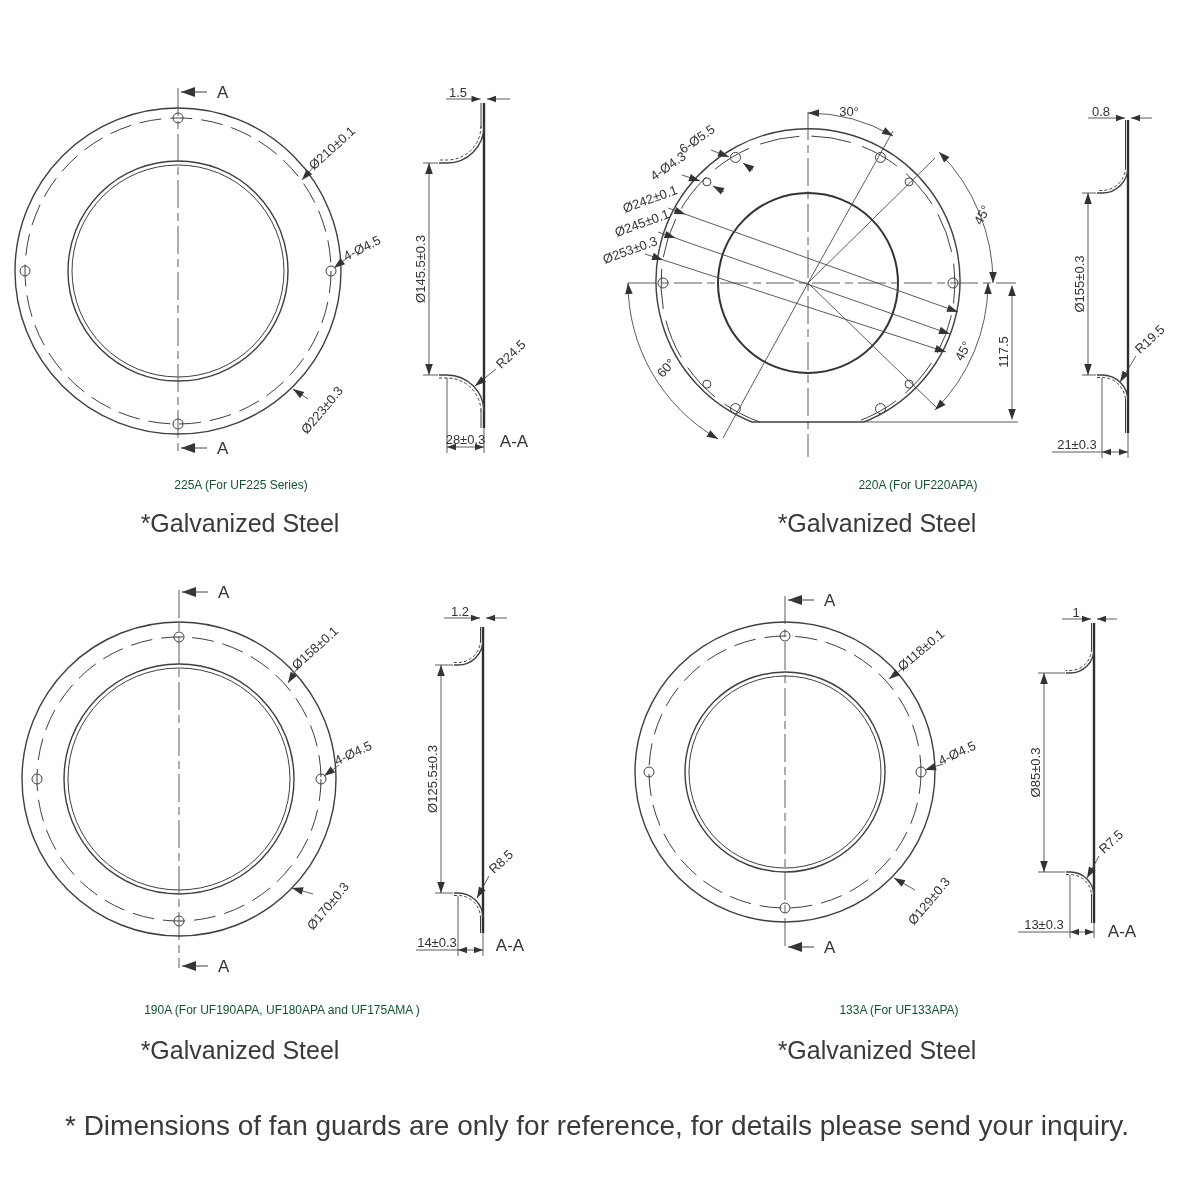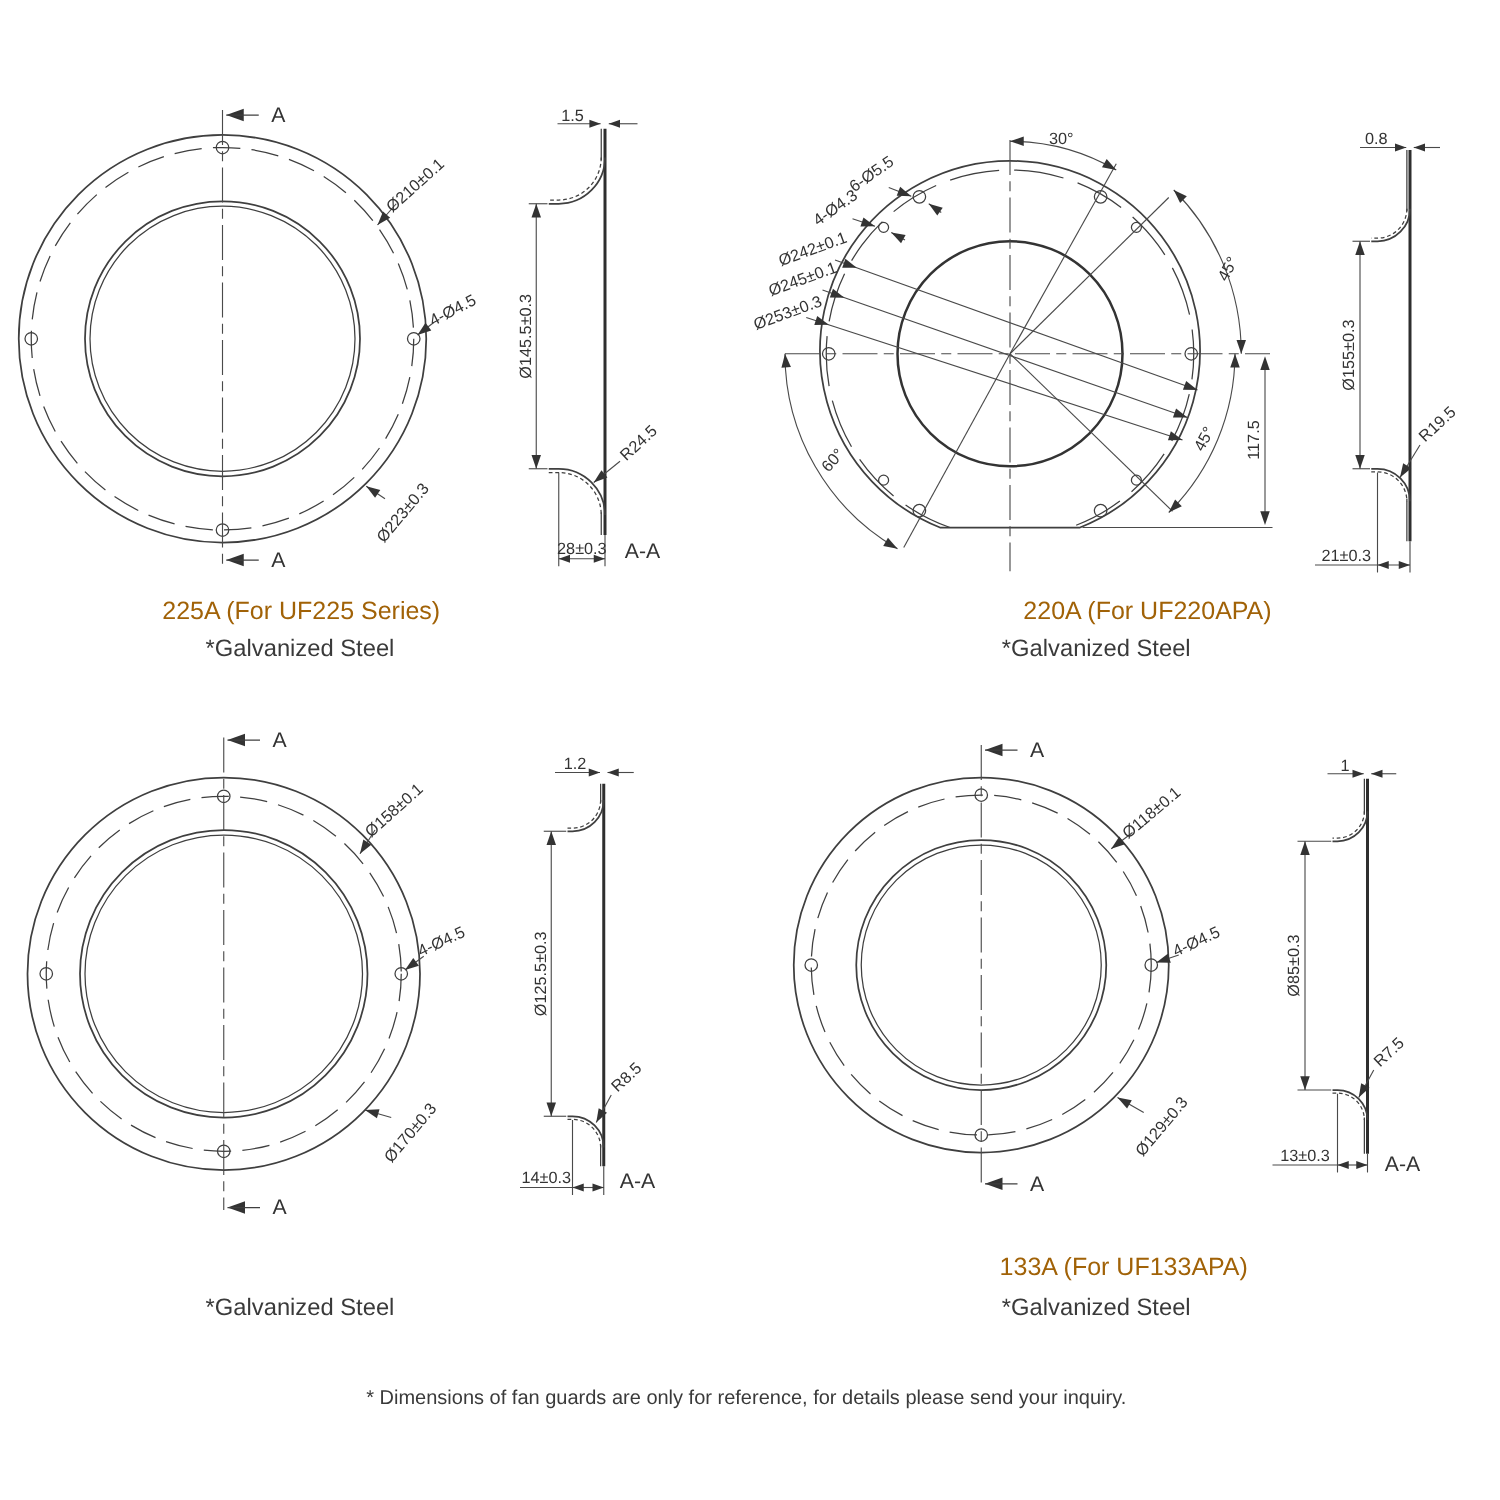--- a/index.html
+++ b/index.html
@@ -11,23 +11,23 @@
   .solid-bold{fill:none;stroke:#333;stroke-width:2;}
   .solid-wall{fill:none;stroke:#2e2e2e;stroke-width:2.4;}
   .thin{fill:none;stroke:#4a4a4a;stroke-width:0.9;}
   .centerline{fill:none;stroke:#4a4a4a;stroke-width:0.9;stroke-dasharray:28 5 8 5;}
   .dashed{fill:none;stroke:#3f3f3f;stroke-width:1;stroke-dasharray:22 9;}
   .dashed-long{fill:none;stroke:#3f3f3f;stroke-width:1;stroke-dasharray:40 12;}
   .dotted{fill:none;stroke:#3f3f3f;stroke-width:1;stroke-dasharray:3 2.2;}
   .arrowhead{fill:#333;stroke:none;}
   text.dim{font-size:13px;fill:#333;}
   text.marker{font-size:17px;fill:#333;}
-  .title{position:absolute;transform:translateX(-50%);font-size:20px;color:#a16207;white-space:nowrap;}
-  .subtitle{position:absolute;transform:translateX(-50%);font-size:19px;color:#3a3a3a;white-space:nowrap;}
-  .footer-note{position:absolute;transform:translateX(-50%);font-size:16px;color:#3a3a3a;white-space:nowrap;}
+  .title{position:absolute;transform:translateX(-50%);font-size:12px;color:#14532d;white-space:nowrap;}
+  .subtitle{position:absolute;transform:translateX(-50%);font-size:25px;color:#3a3a3a;white-space:nowrap;}
+  .footer-note{position:absolute;transform:translateX(-50%);font-size:28px;color:#3a3a3a;white-space:nowrap;}
 </style>
 </head>
 <body>
 
 <div id="stage">
   <svg id="cad" width="1200" height="1200" viewBox="0 0 1200 1200">
     <g id="g225f">
         <circle cx="178" cy="271" r="163" class="solid-md"></circle>
         <circle cx="178" cy="271" r="153" class="dashed"></circle>
         <circle cx="178" cy="271" r="110" class="solid-md"></circle>
@@ -290,17 +290,18 @@
         <line x1="1018" y1="932" x2="1070" y2="932" class="thin"></line>
         <text x="1044" y="924" class="dim" text-anchor="middle" dominant-baseline="central">13±0.3</text>
         <text x="1122" y="931" class="marker" text-anchor="middle" dominant-baseline="central">A-A</text>
       </g>
   </svg>
 
   <div class="title" style="left:241px;top:478px">225A (For UF225 Series)</div>
   <div class="subtitle" style="left:240px;top:509px">*Galvanized Steel</div>
   <div class="title" style="left:918px;top:478px">220A (For UF220APA)</div>
   <div class="subtitle" style="left:877px;top:509px">*Galvanized Steel</div>
+  <div class="title" style="left:282px;top:1003px">190A (For UF190APA, UF180APA and UF175AMA )</div>
   <div class="subtitle" style="left:240px;top:1036px">*Galvanized Steel</div>
   <div class="title" style="left:899px;top:1003px">133A (For UF133APA)</div>
   <div class="subtitle" style="left:877px;top:1036px">*Galvanized Steel</div>
   <div class="footer-note" style="left:597px;top:1110px">* Dimensions of fan guards are only for reference, for details please send your inquiry.</div>
 </div>
 
 </body></html>

